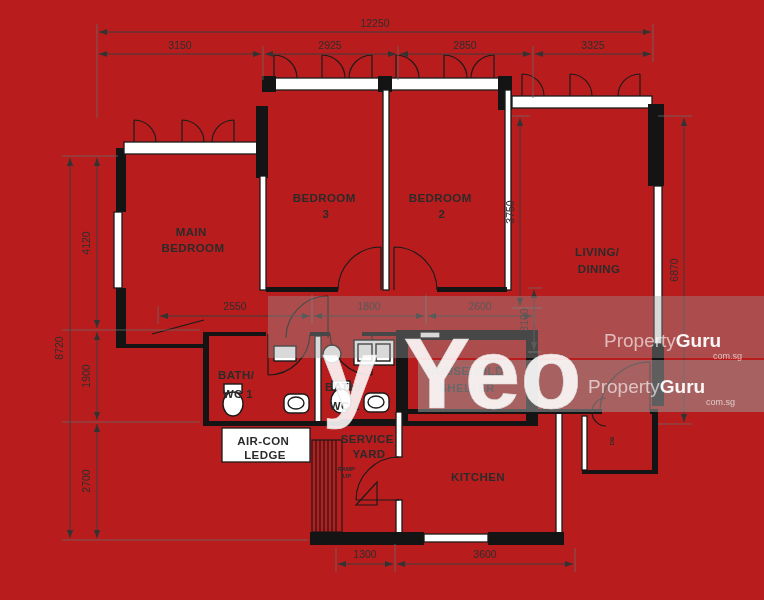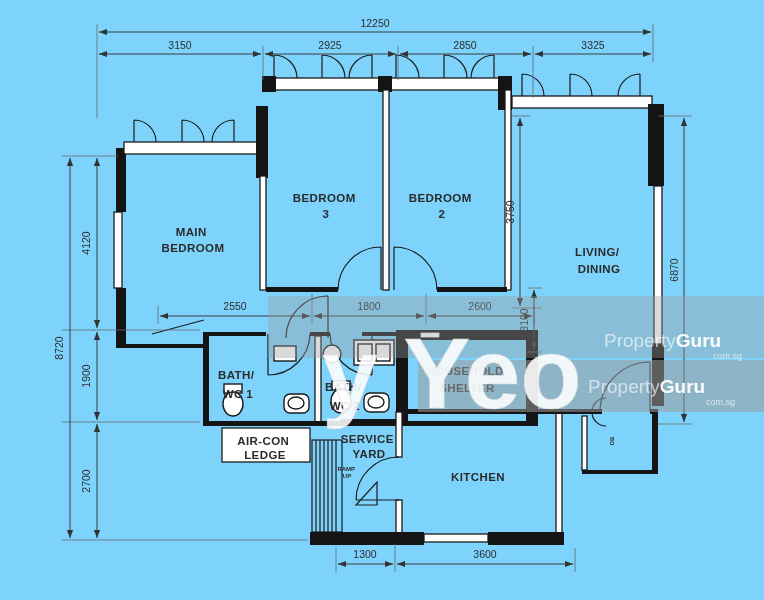--- a/index.html
+++ b/index.html
@@ -1,16 +1,16 @@
 <!DOCTYPE html>
 <html><head>
 <meta charset="utf-8">
 <style>
   html,body{margin:0;padding:0;background:#fff;}
-  .stage{position:relative;width:764px;height:600px;background:#7dd3fc;overflow:hidden;
+  .stage{position:relative;width:764px;height:600px;background:#b91c1c;overflow:hidden;
          font-family:"Liberation Sans",sans-serif;}
   svg{display:block}
   .s1{stroke:#1b1b1b;stroke-width:1.2;fill:none}
   .thin{stroke:#6a6a6a;stroke-width:.8;fill:none}
   .dim{stroke:#3c3c3c;stroke-width:1;fill:none}
   .blk{fill:#141414;stroke:none}
   .wf{fill:#ffffff;stroke:#1b1b1b;stroke-width:1.3}
   .fx{fill:#ffffff;stroke:#1b1b1b;stroke-width:1.4}
   .dtxt{font:10.5px "Liberation Sans",sans-serif;fill:#2e2e2e;text-anchor:middle}
   .rtxt{font:600 11.5px "Liberation Sans",sans-serif;fill:#2b2b2b;text-anchor:middle;letter-spacing:.4px}

